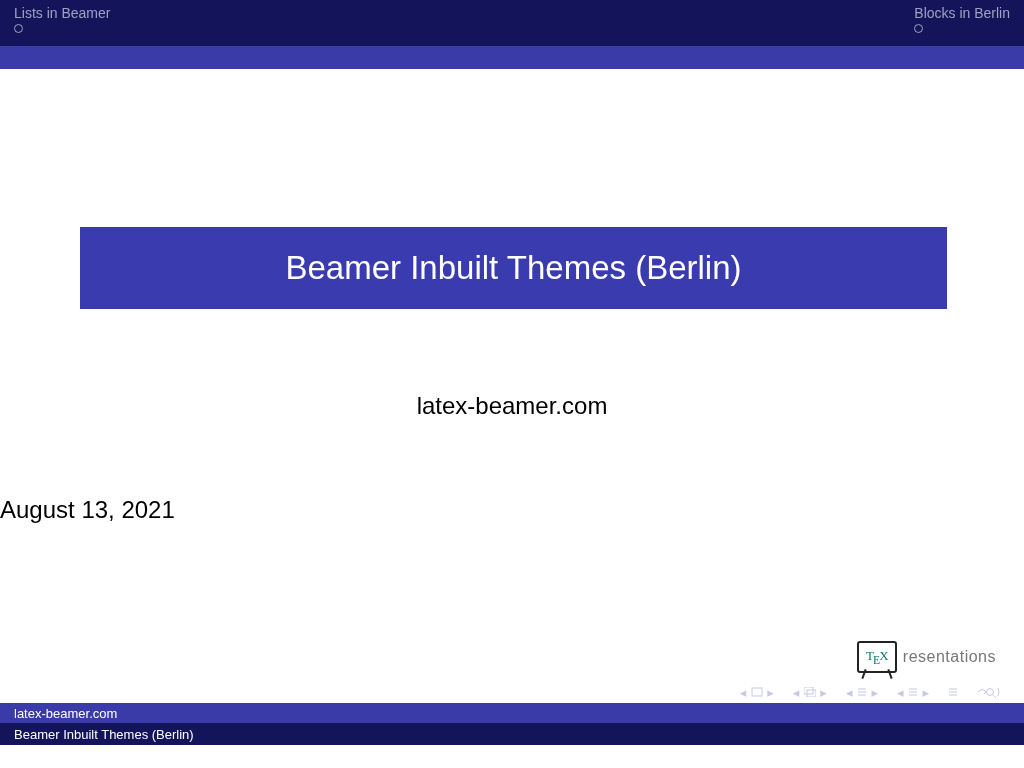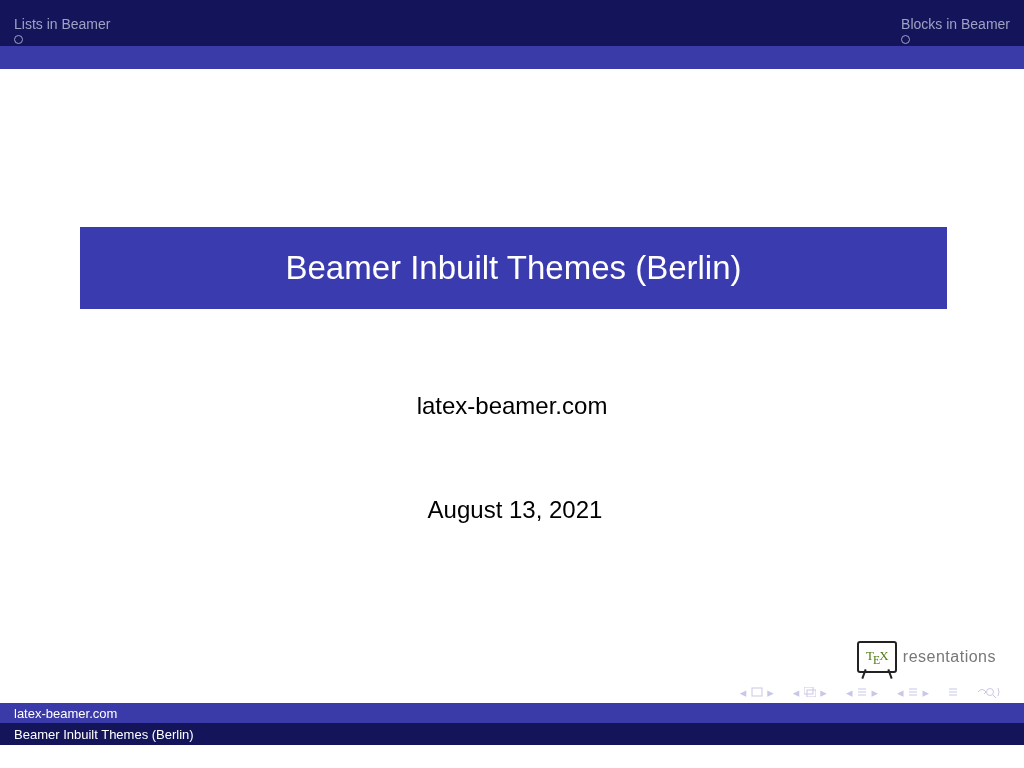--- a/index.html
+++ b/index.html
@@ -17,21 +17,21 @@
     height: 46px;
     display: flex;
     justify-content: space-between;
     padding: 0 14px;
     box-sizing: border-box;
     color: #9fa1c4;
     font-size: 14px;
     align-items: flex-start;
   }
   .headline .section {
-    padding-top: 16px;
+    padding-top: 5px;
   }
   .headline .section a {
     color: #9fa1c4;
     text-decoration: none;
   }
   .headline .dots {
     margin-top: 3px;
     display: flex;
     gap: 6px;
   }
@@ -66,23 +66,22 @@
   .author {
     position: absolute;
     left: 0; right: 0;
     top: 323px;
     text-align: center;
     font-size: 24px;
     color: #000;
   }
   .date {
     position: absolute;
-    left: 6px; right: 0;
+    left: 0; right: 0;
     top: 427px;
-    text-align: center;
     font-size: 24px;
     color: #000;
   }
   .logo {
     position: absolute;
     right: 28px;
     bottom: 8px;
     display: flex;
     align-items: center;
     gap: 6px;
@@ -91,21 +90,21 @@
     width: 36px;
     height: 28px;
     border: 2px solid #222;
     border-radius: 3px;
     position: relative;
     display: flex;
     align-items: center;
     justify-content: center;
     font-family: "Times New Roman", serif;
     font-size: 13px;
-    color: #4d7c0f;
+    color: #0f766e;
   }
   .logo .board .tex {
     letter-spacing: -1px;
   }
   .logo .board .tex sub {
     vertical-align: -0.3em;
     font-size: 0.9em;
   }
   .logo .easel {
     position: relative;
@@ -170,21 +169,21 @@
 <body>
 
 <div class="headline">
   <div class="section">
     <a href="#">Lists in Beamer</a>
     <div class="dots">
       <span class="dot"></span>
     </div>
   </div>
   <div class="section">
-    <a href="#">Blocks in Beamer</a>
+    <a href="#">Blocks in Berlin</a>
     <div class="dots">
       <span class="dot"></span>
     </div>
   </div>
 </div>
 
 <div class="subhead"></div>
 
 <div class="body-area">
   <div class="title-block">Beamer Inbuilt Themes (Berlin)</div>

